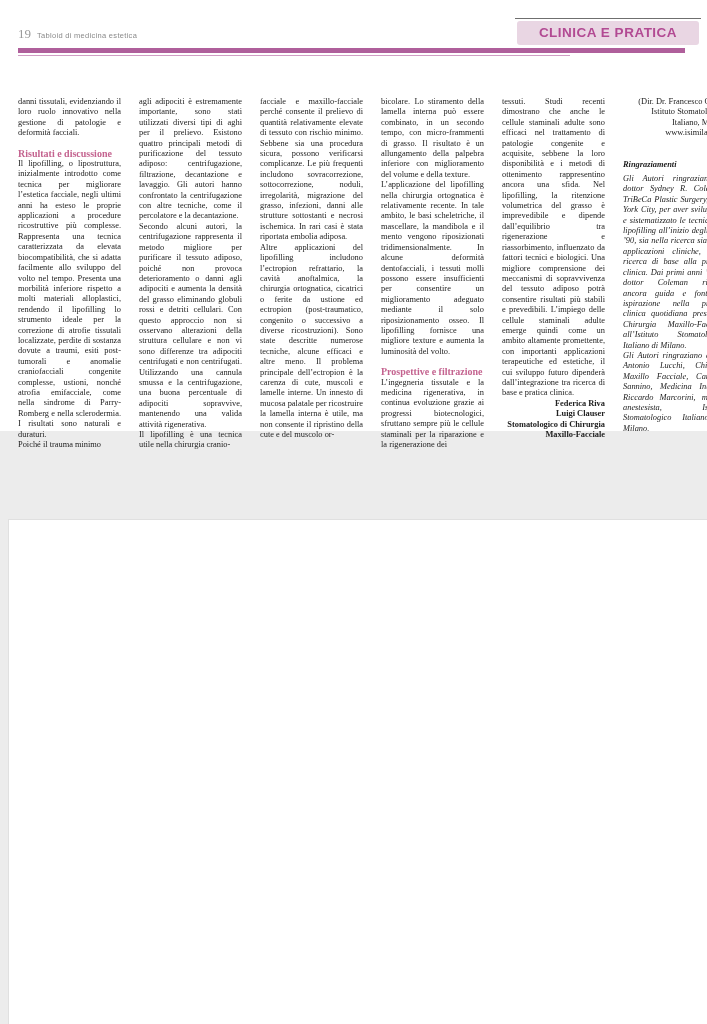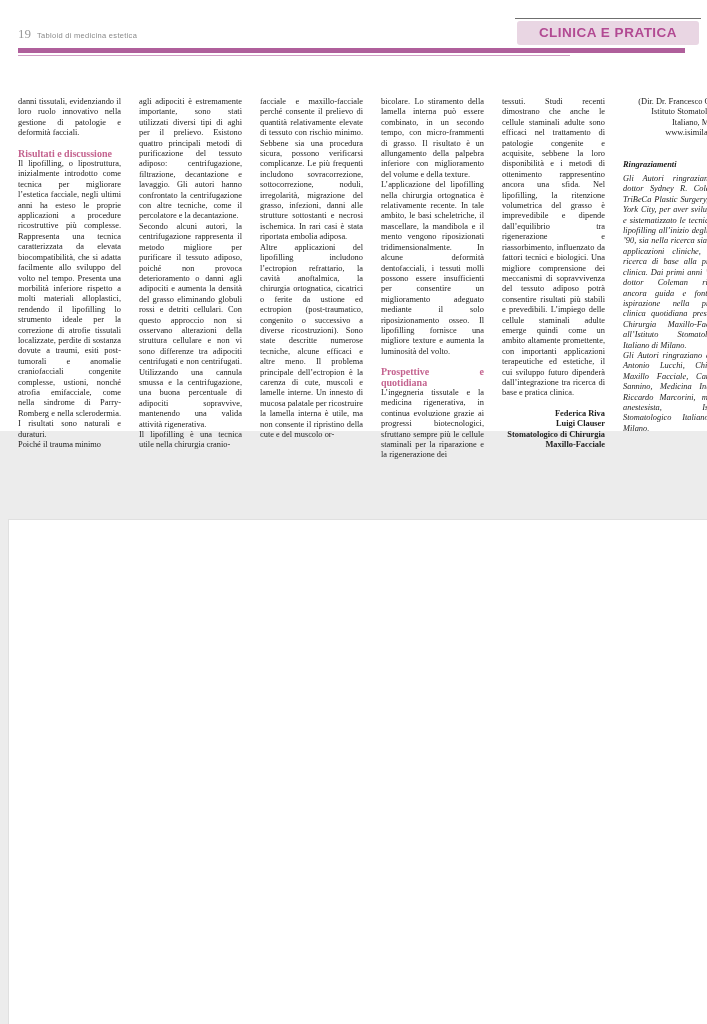--- a/index.html
+++ b/index.html
@@ -55,21 +55,21 @@
     width:103px; flex:0 0 103px;
     font-size:8.4px; line-height:10.4px;
     text-align:justify; color:#222222;
     hyphens:auto; -webkit-hyphens:auto; overflow-wrap:break-word;
   }
   .col p { margin:0; }
   .subhead {
     color:#c4638f; font-size:10px; line-height:10.4px;
     font-weight:bold; margin:10px 0 0;
   }
-  .signature { margin-top:10px; text-align:right; font-weight:bold; }
+  .signature { text-align:right; font-weight:bold; }
   .address { text-align:right; }
   .ack-head {
     font-style:italic; font-weight:bold; color:#222;
     font-size:8.4px; line-height:10.4px; margin:21px 0 4px;
   }
   .ital { font-style:italic; }
 </style>
 </head>
 <body>
 
@@ -105,21 +105,21 @@
     </div>
 
     <div class="col">
       <p>facciale e maxillo-facciale perché consente il prelievo di quantità relativamente elevate di tessuto con rischio minimo. Sebbene sia una procedura sicura, possono verificarsi complicanze. Le più frequenti includono sovracorrezione, sottocorrezione, noduli, irregolarità, migrazione del grasso, infezioni, danni alle strutture sottostanti e necrosi ischemica. In rari casi è stata riportata embolia adiposa.</p>
       <p>Altre applicazioni del lipofilling includono l’ectropion refrattario, la cavità anoftalmica, la chirurgia ortognatica, cicatrici o ferite da ustione ed ectropion (post-traumatico, congenito o successivo a diverse ricostruzioni). Sono state descritte numerose tecniche, alcune efficaci e altre meno. Il problema principale dell’ectropion è la carenza di cute, muscoli e lamelle interne. Un innesto di mucosa palatale per ricostruire la lamella interna è utile, ma non consente il ripristino della cute e del muscolo or-</p>
     </div>
 
     <div class="col">
       <p>bicolare. Lo stiramento della lamella interna può essere combinato, in un secondo tempo, con micro-frammenti di grasso. Il risultato è un allungamento della palpebra inferiore con miglioramento del volume e della texture.</p>
       <p>L’applicazione del lipofilling nella chirurgia ortognatica è relativamente recente. In tale ambito, le basi scheletriche, il mascellare, la mandibola e il mento vengono riposizionati tridimensionalmente. In alcune deformità dentofacciali, i tessuti molli possono essere insufficienti per consentire un miglioramento adeguato mediante il solo riposizionamento osseo. Il lipofilling fornisce una migliore texture e aumenta la luminosità del volto.</p>
-      <h3 class="subhead">Prospettive e quotidiana</h3>
+      <h3 class="subhead">Prospettive e filtrazione</h3>
       <p>L’ingegneria tissutale e la medicina rigenerativa, in continua evoluzione grazie ai progressi biotecnologici, sfruttano sempre più le cellule staminali per la riparazione e la rigenerazione dei</p>
     </div>
 
     <div class="col">
       <p>tessuti. Studi recenti dimostrano che anche le cellule staminali adulte sono efficaci nel trattamento di patologie congenite e acquisite, sebbene la loro disponibilità e i metodi di ottenimento rappresentino ancora una sfida. Nel lipofilling, la ritenzione volumetrica del grasso è imprevedibile e dipende dall’equilibrio tra rigenerazione e riassorbimento, influenzato da fattori tecnici e biologici. Una migliore comprensione dei meccanismi di sopravvivenza del tessuto adiposo potrà consentire risultati più stabili e prevedibili. L’impiego delle cellule staminali adulte emerge quindi come un ambito altamente promettente, con importanti applicazioni terapeutiche ed estetiche, il cui sviluppo futuro dipenderà dall’integrazione tra ricerca di base e pratica clinica.</p>
       <div class="signature">
         <div>Federica Riva</div>
         <div>Luigi Clauser</div>
         <div>Stomatologico di Chirurgia</div>
         <div>Maxillo-Facciale</div>

